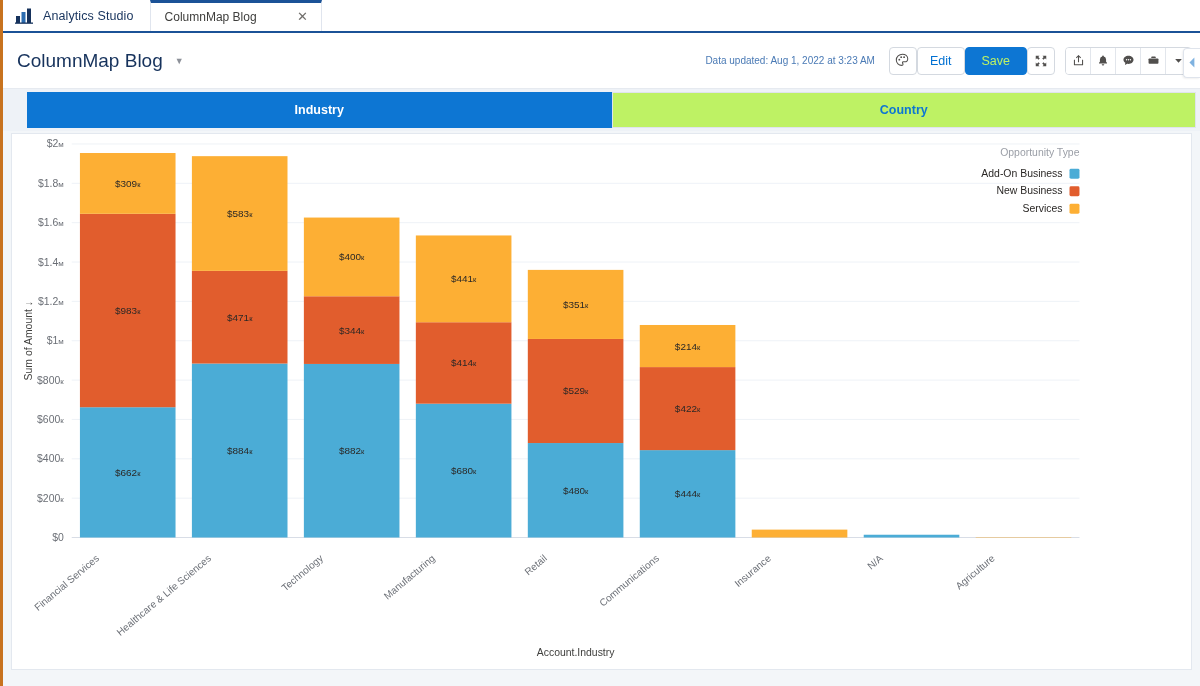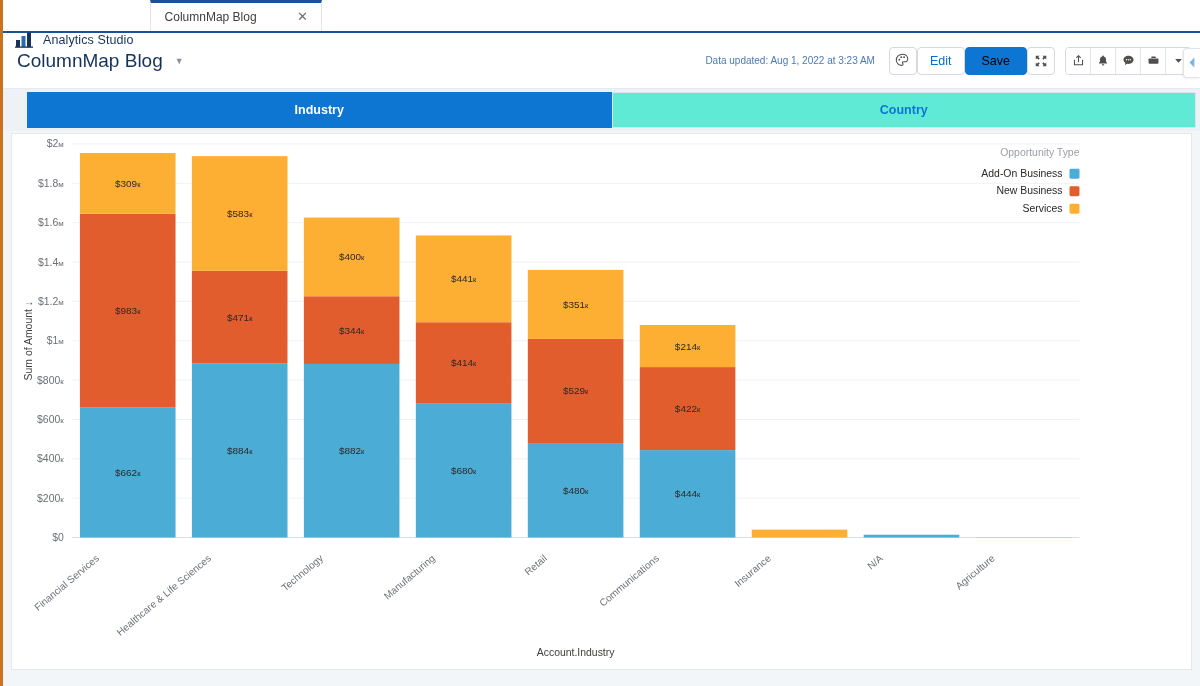--- a/index.html
+++ b/index.html
@@ -25,21 +25,20 @@
     background: #ffffff;
     border-bottom: 2px solid #1b5297;
     display: flex;
     align-items: stretch;
     position: relative;
   }
   .app-brand {
     display: flex; align-items: center; gap: 9px;
     padding: 0 16px 0 12px;
     height: 100%;
-    margin-top: 24px;
   }
   .app-brand .logo { width: 19px; height: 17px; display:block; }
   .app-brand .brand-text {
     font-size: 12.5px; color: #16325c; letter-spacing: .1px;
   }
   .doc-tab {
     width: 172px;
     background: #ffffff;
     border-top: 3px solid #1b5297;
     border-left: 1px solid #e0e5ee;
@@ -78,21 +77,21 @@
     height: 28px; min-width: 28px;
     border: 1px solid #d4d9e0; border-radius: 4px;
     background: #ffffff; color: #0070d2;
     font-size: 12.5px; font-family: "Liberation Sans", sans-serif;
     display: inline-flex; align-items: center; justify-content: center;
     cursor: pointer; padding: 0 12px;
     margin-left: 0;
   }
   .btn.icon-only { padding: 0; width: 28px; }
   .btn.primary {
-    background: #0d76d3; border-color: #0d76d3; color: #000000;
+    background: #0d76d3; border-color: #0d76d3; color: #bef264;
     padding: 0 16px;
   }
   .btn-group {
     display: inline-flex; margin-left: 10px;
     border: 1px solid #d4d9e0; border-radius: 4px; overflow: hidden;
     height: 28px; background:#fff;
   }
   .btn-group .gbtn {
     width: 25px; height: 26px;
     display: flex; align-items: center; justify-content: center;
@@ -107,21 +106,21 @@
     background: #eef2f7;
     display: flex; align-items: center;
     padding: 3px 4px 4px 24px;
     gap: 0;
   }
   .vtab {
     height: 36px; flex: 1;
     display: flex; align-items: center; justify-content: center;
     font-size: 12.5px; font-weight: bold;
     cursor: pointer;
-    background: #5eead4; color: #0d76d3;
+    background: #bef264; color: #0d76d3;
     border: 1px solid #dfe4ec;
   }
   .vtab.active { background: #0d76d3; color: #ffffff; border-color:#0d76d3; }
 
   
   .chart-card {
     position: absolute;
     left: 8px; right: 8px;
     top: 133px; bottom: 16px;
     background: #ffffff;

